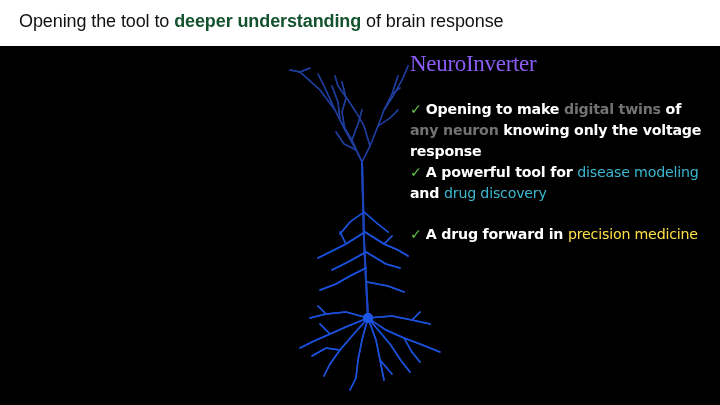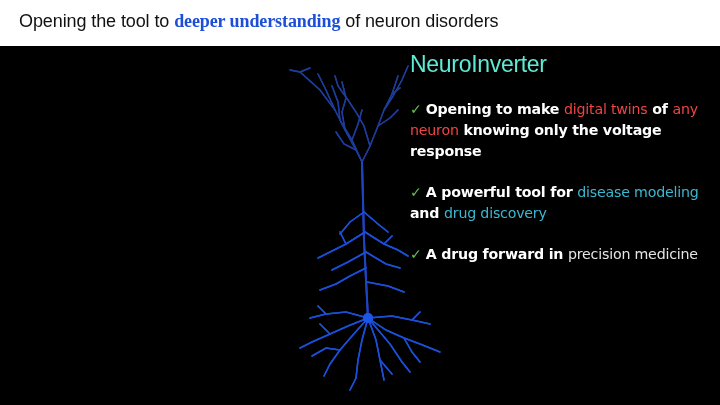--- a/index.html
+++ b/index.html
@@ -8,58 +8,58 @@
 
     .header {
       position: absolute; left: 0; top: 0; width: 720px; height: 46px;
       background: #ffffff;
     }
     .header-title {
       position: absolute; left: 19px; top: 11px;
       font-size: 18px; color: #111; letter-spacing: -0.1px;
       font-family: "Liberation Sans", sans-serif;
     }
-    .header-title .accent { color: #1d4ed8; font-weight: bold; font-family: Liberation Serif, serif; }
+    .header-title .accent { color: #14532d; font-weight: bold; }
 
     .slide {
       position: absolute; left: 0; top: 46px; width: 720px; height: 359px;
       background: #000;
     }
 
     .neuron {
       position: absolute; left: 200px; top: 46px; width: 260px; height: 359px;
     }
 
     .content {
       position: absolute; left: 410px; top: 50px; width: 300px;
       font-family: "DejaVu Sans", sans-serif;
     }
     .product-title {
-      font-size: 23px; color: #5eead4; font-weight: normal;
+      font-size: 23px; color: #8b5cf6; font-weight: normal;
       letter-spacing: -0.3px; line-height: 28px;
-      font-family: Liberation Sans, sans-serif;
+      font-family: Liberation Serif, serif;
     }
     .bullet {
       font-size: 14.2px; color: #ffffff; line-height: 21px; font-weight: bold;
       letter-spacing: -0.2px;
       font-family: "DejaVu Sans", sans-serif;
     }
     .bullet .check { color: #5fc24a; font-weight: normal; margin-right: 4px; }
-    .bullet .hl-green { color: #ef4444; font-weight: normal; }
+    .bullet .hl-green { color: #737373; font-weight: bold; }
     .bullet .hl-cyan { color: #3bb8d0; font-weight: normal; }
-    .bullet .hl-pink { color: #e5e5e5; font-weight: normal; }
+    .bullet .hl-pink { color: #fde047; font-weight: normal; }
     .b1 { margin-top: 21px; }
-    .b2 { margin-top: 20px; }
+    .b2 { }
     .b3 { margin-top: 20px; }
   </style>
 </head>
 <body>
 
 <div class="header">
-  <div class="header-title"><span>Opening the tool to </span><span class="accent">deeper understanding</span><span> of neuron disorders</span></div>
+  <div class="header-title"><span>Opening the tool to </span><span class="accent">deeper understanding</span><span> of brain response</span></div>
 </div>
 
 <div class="slide"></div>
 
 <svg class="neuron" viewBox="200 46 260 359" xmlns="http://www.w3.org/2000/svg">
   <defs>
     <filter id="glow" x="-20%" y="-20%" width="140%" height="140%">
       <feGaussianBlur stdDeviation="0.6" result="b"></feGaussianBlur>
       <feMerge>
           <feMergeNode in="b"></feMergeNode>

